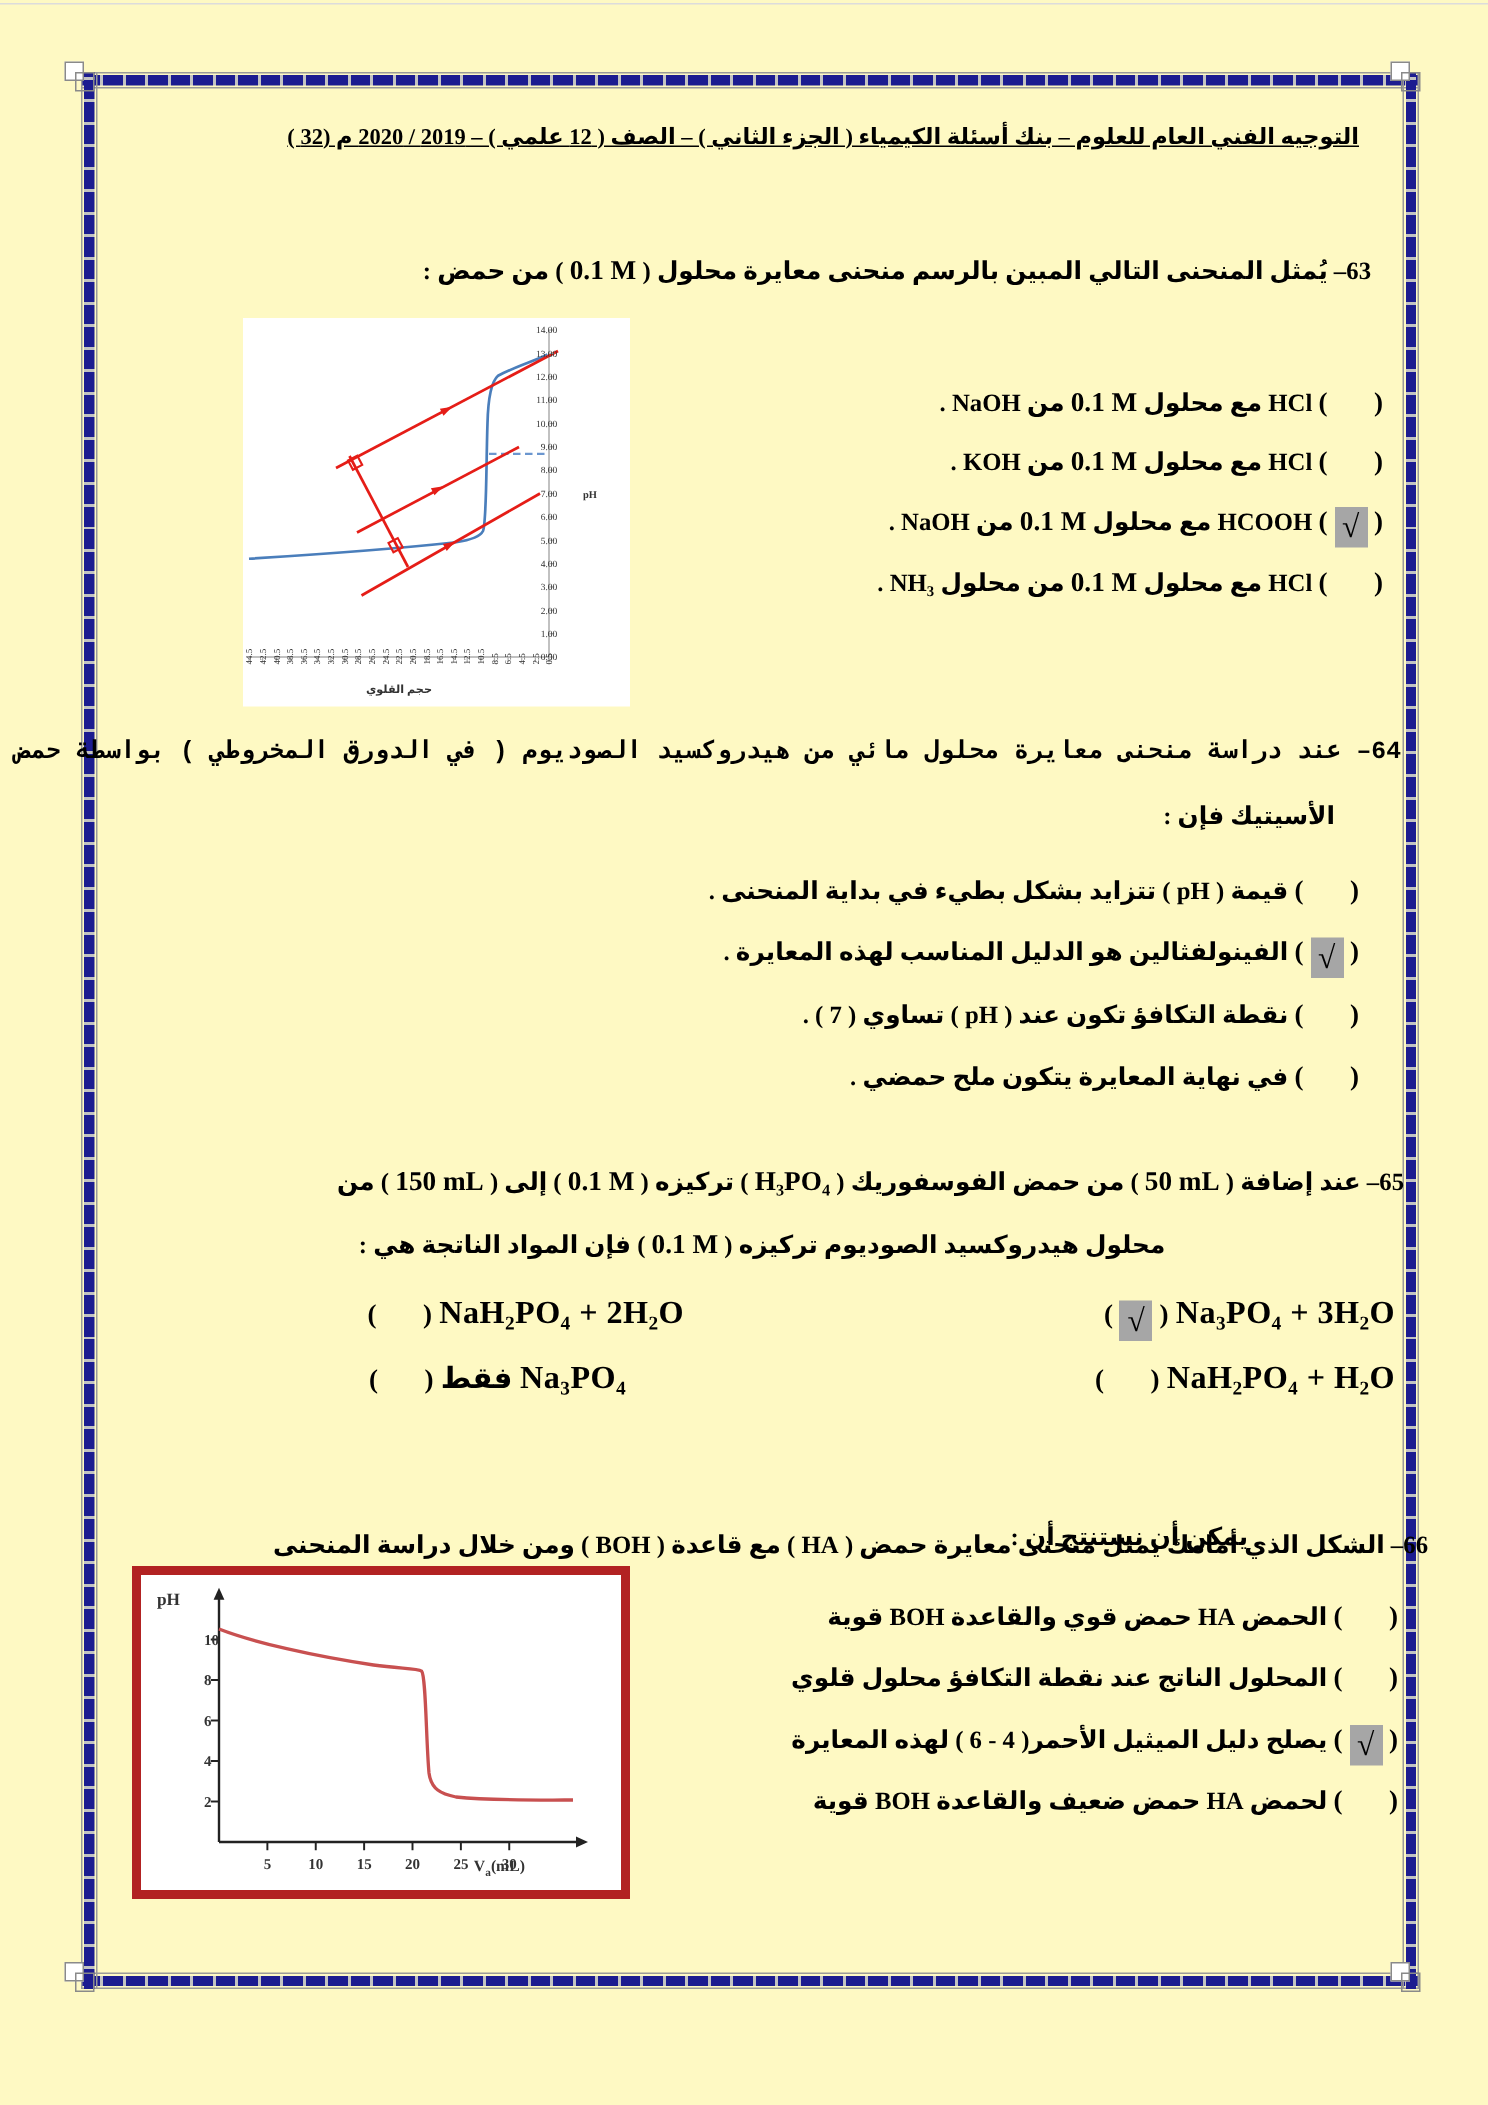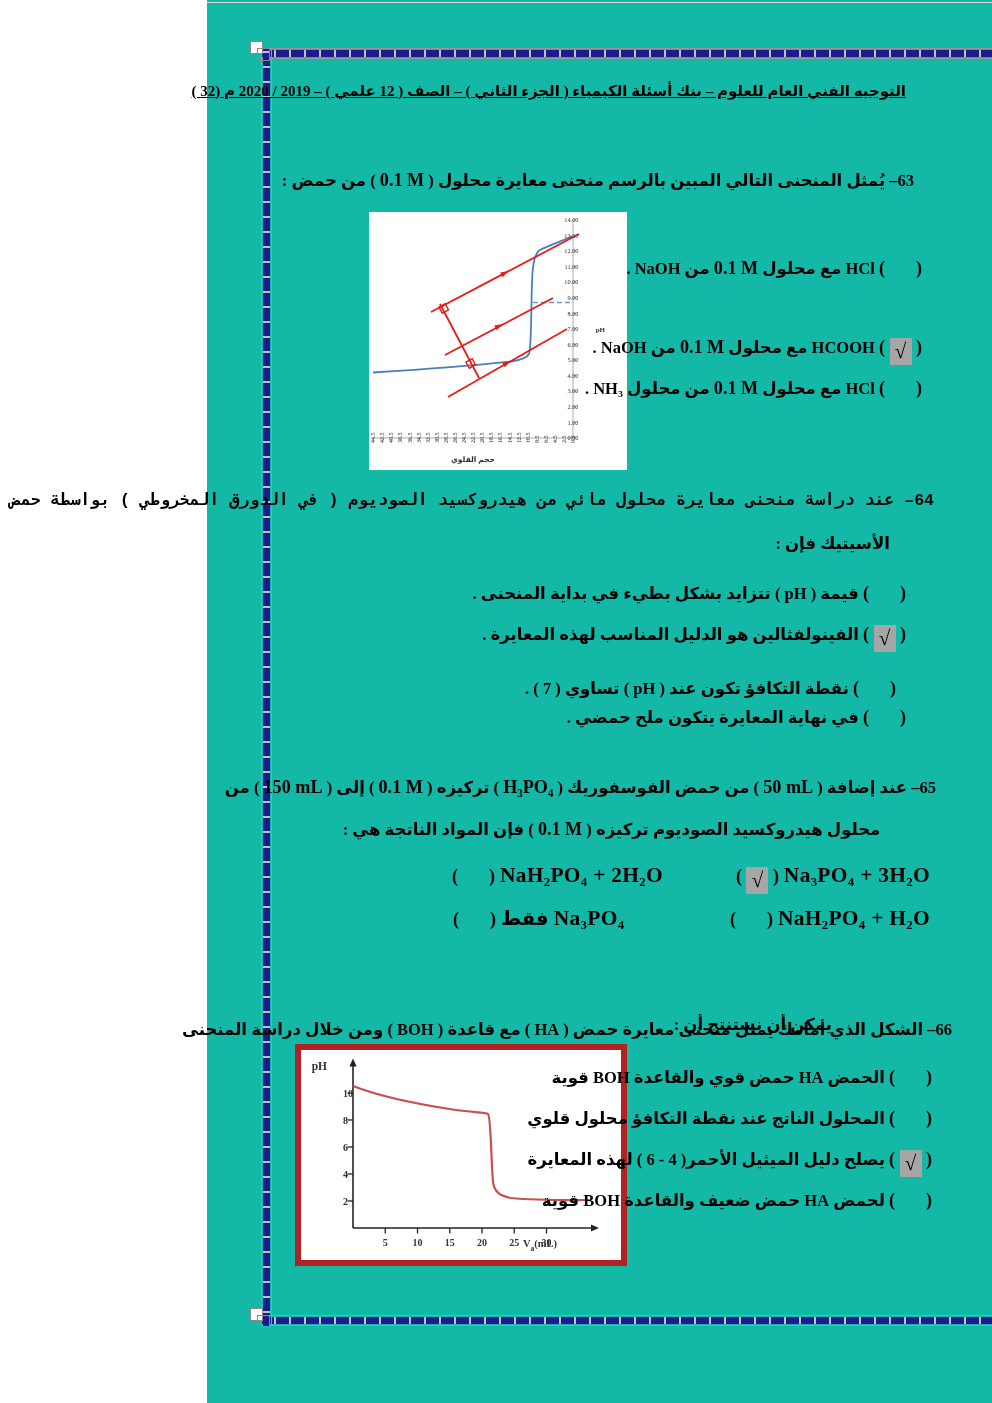--- a/index.html
+++ b/index.html
@@ -1,18 +1,18 @@
 <!DOCTYPE html>
 <html lang="ar" dir="rtl"><head>
 <meta charset="utf-8">
 <style>
   html,body{margin:0;padding:0;background:#fff;}
   body{width:992px;height:1403px;overflow:hidden;
        font-family:"Liberation Serif","DejaVu Sans",serif;}
-  .page{position:relative;width:785px;height:1403px;background:#14b8a6;direction:rtl;}
+  .page{position:relative;width:992px;height:1403px;background:#fef9c3;direction:rtl;}
   .scan-edge{position:absolute;top:2px;left:0;width:100%;height:1px;background:#dcdcdc;}
 
   
   .strip{position:absolute;box-sizing:border-box;}
   .strip.h{height:11px;border-top:1px solid #9a9a9a;border-bottom:1px solid #9a9a9a;
            background:repeating-linear-gradient(90deg,#1c1c90 0 13px,#c2c2c2 13px 15px);
            background-clip:content-box;padding:1px 0;}
   .strip.v{width:11px;border-left:1px solid #9a9a9a;border-right:1px solid #9a9a9a;
            background:repeating-linear-gradient(0deg,#1c1c90 0 13px,#c2c2c2 13px 15px);
            background-clip:content-box;padding:0 1px;}
@@ -158,41 +158,45 @@
           <line x1="4.000200000000007" y1="226" x2="4.000200000000007" y2="229.5" stroke="#adadad" stroke-width="0.8"></line>
           <text transform="translate(6.200200000000007,231) rotate(-90)" text-anchor="end" font-size="6">44.5</text>
         </g>
     </svg>
   </div>
 
   <div class="opt" style="top:253px;right:70px;">
     <span class="po">( </span><span class="chk"></span><span class="pc"> )</span>
     <span class="otext"><span>HCl مع محلول </span><bdi dir="ltr" class="latin">0.1 M</bdi><span> من  NaOH .</span></span>
   </div>
+  <div class="opt" style="top:292px;right:70px;">
+    <span class="po">( </span><span class="chk"></span><span class="pc"> )</span>
+    <span class="otext"><span>HCl مع محلول </span><bdi dir="ltr" class="latin">0.1 M</bdi><span> من  KOH .</span></span>
+  </div>
   <div class="opt" style="top:332px;right:70px;margin-left:27px;">
     <span class="po">( </span><span class="chk">√</span><span class="pc"> )</span>
     <span class="otext"><span>HCOOH مع محلول </span><bdi dir="ltr" class="latin">0.1 M</bdi><span> من  NaOH .</span></span>
   </div>
   <div class="opt" style="top:373px;right:70px;">
     <span class="po">( </span><span class="chk"></span><span class="pc"> )</span>
     <span class="otext"><span>HCl مع محلول </span><bdi dir="ltr" class="latin">0.1 M</bdi><span> من محلول NH₃ .</span></span>
   </div>
 
   <div class="line stem" style="top:490px;right:58px;font-family:Liberation Mono, monospace;">64– عند دراسة منحنى معايرة محلول مائي من هيدروكسيد الصوديوم ( في الدورق المخروطي ) بواسطة حمض</div>
   <div class="line stem" style="top:534px;right:102px;">الأسيتيك فإن :</div>
 
   <div class="opt" style="top:578px;right:86px;">
     <span class="po">( </span><span class="chk"></span><span class="pc"> )</span>
     <span class="otext"><span>قيمة ( pH ) تتزايد بشكل بطيء في بداية المنحنى .</span></span>
   </div>
   <div class="opt" style="top:619px;right:86px;">
     <span class="po">( </span><span class="chk">√</span><span class="pc"> )</span>
     <span class="otext"><span>الفينولفثالين هو الدليل المناسب لهذه المعايرة .</span></span>
   </div>
-  <div class="opt" style="top:661px;right:96px;margin-top:12px;">
+  <div class="opt" style="top:661px;right:86px;">
     <span class="po">( </span><span class="chk"></span><span class="pc"> )</span>
     <span class="otext"><span>نقطة التكافؤ تكون عند ( pH ) تساوي ( 7 ) .</span></span>
   </div>
   <div class="opt" style="top:702px;right:86px;">
     <span class="po">( </span><span class="chk"></span><span class="pc"> )</span>
     <span class="otext"><span>في نهاية المعايرة يتكون ملح حمضي .</span></span>
   </div>
 
   <div class="line stem" style="top:777px;right:56px;"><span>65– عند إضافة ( </span><bdi dir="ltr" class="latin">50 mL</bdi><span> ) من حمض الفوسفوريك ( </span><bdi dir="ltr" class="latin">H₃PO₄</bdi><span> ) تركيزه ( </span><bdi dir="ltr" class="latin">0.1 M</bdi><span> ) إلى ( </span><bdi dir="ltr" class="latin">150 mL</bdi><span> ) من</span></div>
   <div class="line stem" style="top:819px;left:0;right:0;text-align:center;padding-left:24px;"><span>محلول هيدروكسيد الصوديوم تركيزه ( </span><bdi dir="ltr" class="latin">0.1 M</bdi><span> ) فإن المواد الناتجة هي :</span></div>

